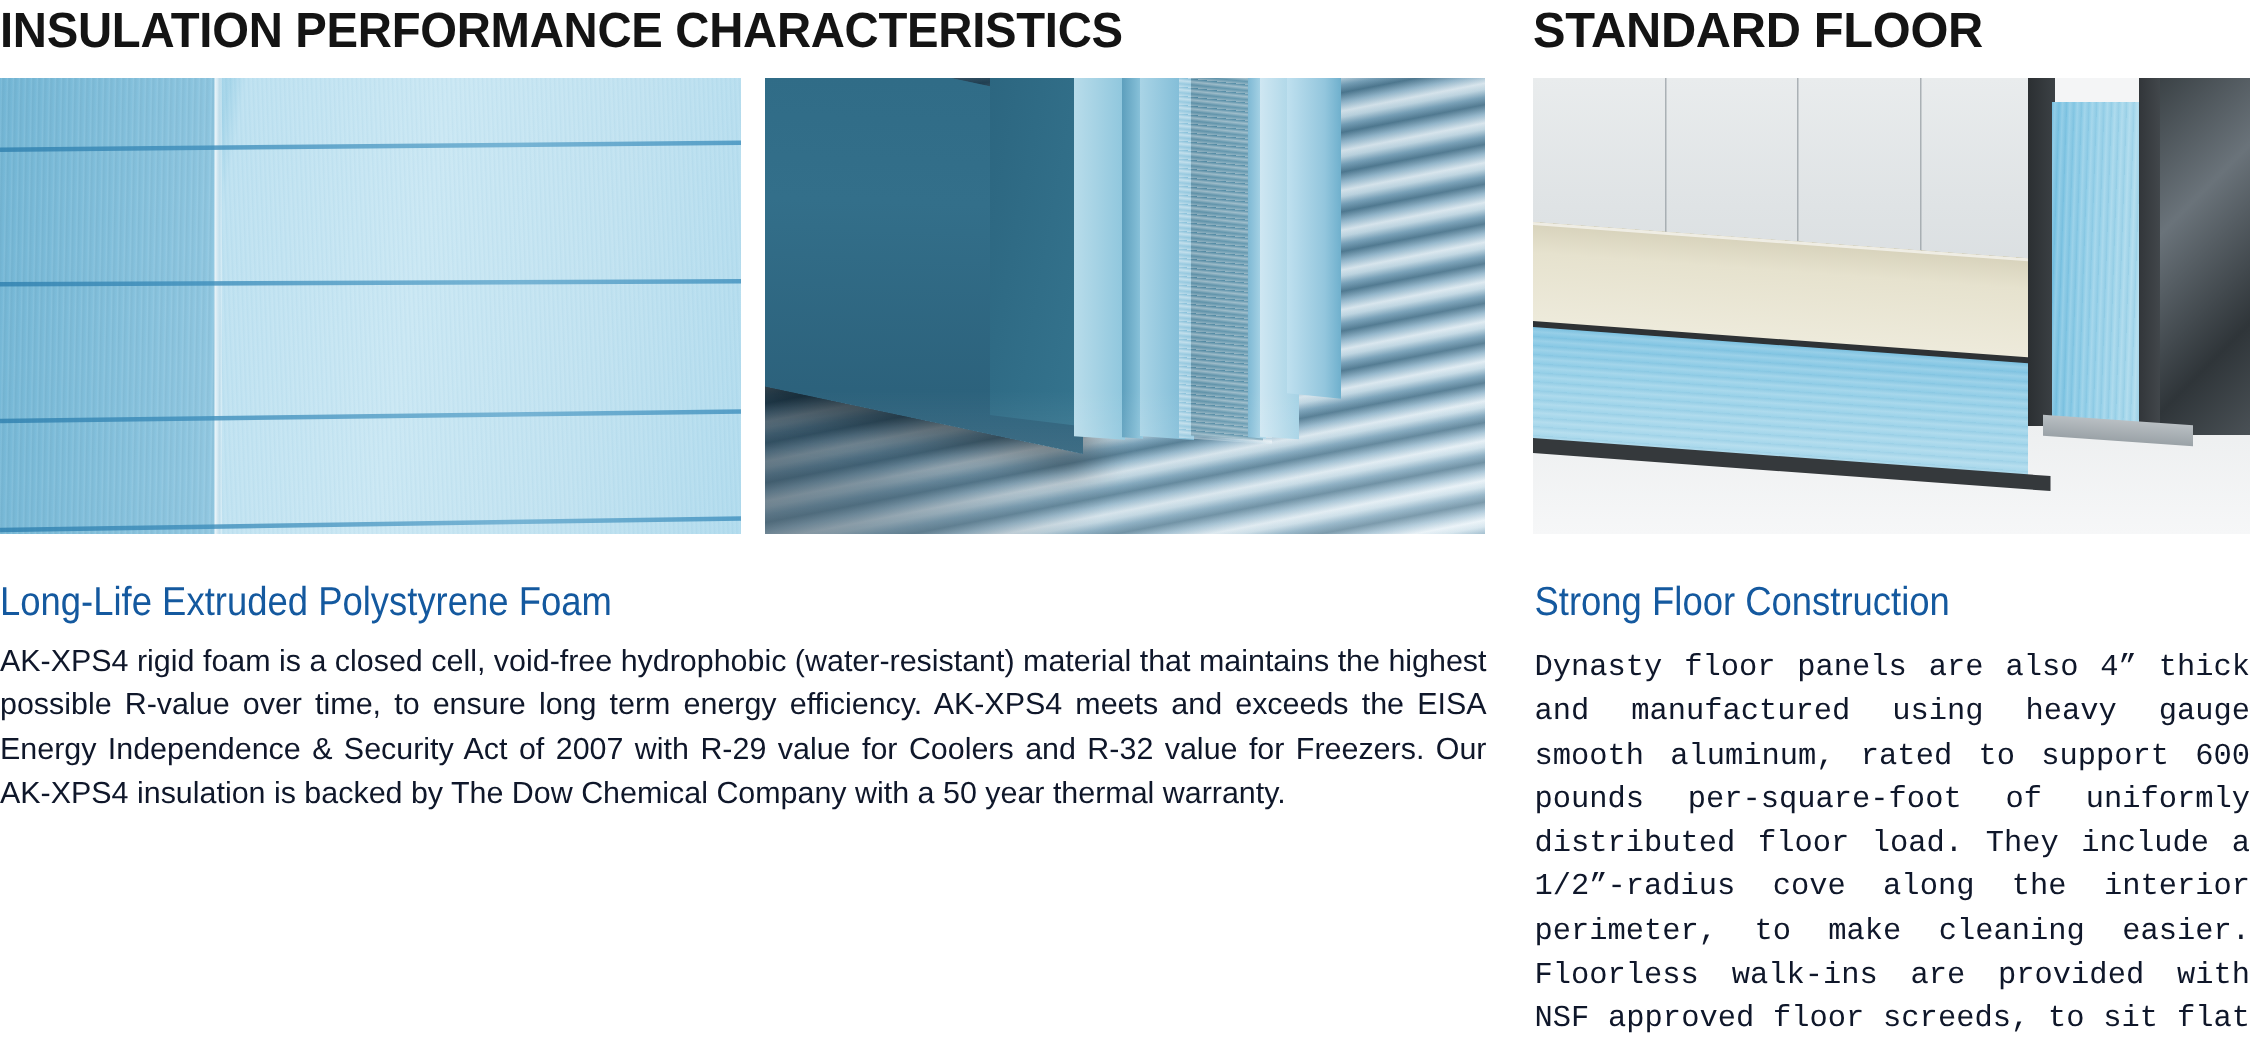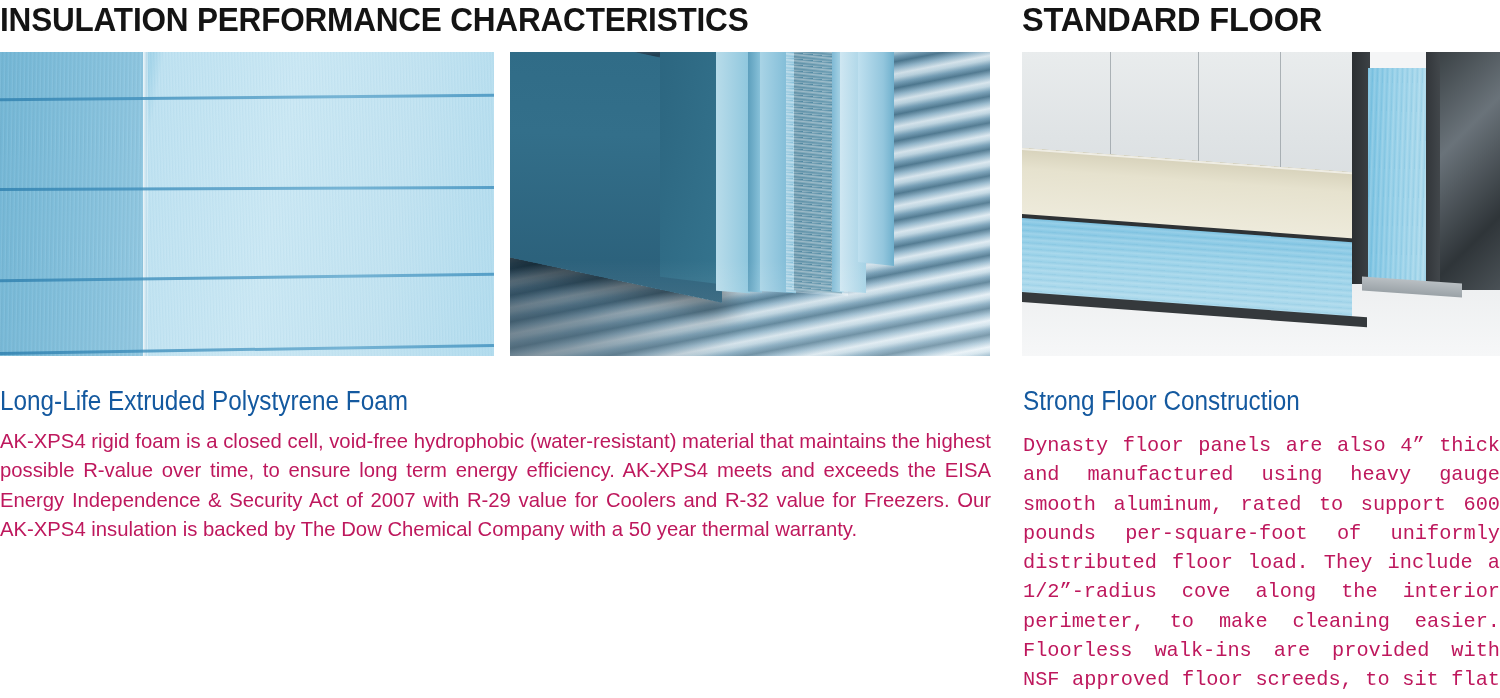--- a/index.html
+++ b/index.html
@@ -356,21 +356,21 @@
   .col-left .subhead  { left: 0px; top: 385px; }
   .col-right .subhead { left: 1px; top: 385px; }
 
   
   .body-copy {
     position: absolute;
     margin: 0;
     font-family: "Liberation Sans", sans-serif;
     font-size: 20.3px;
     line-height: 29.3px;
-    color: #be185d;
+    color: #0f172a;
     text-align: justify;
     text-justify: inter-word;
   }
   .col-left .body-copy {
     left: 0px;
     top: 427px;
     width: 991px;
   }
   .col-right .body-copy {
     left: 1px;

